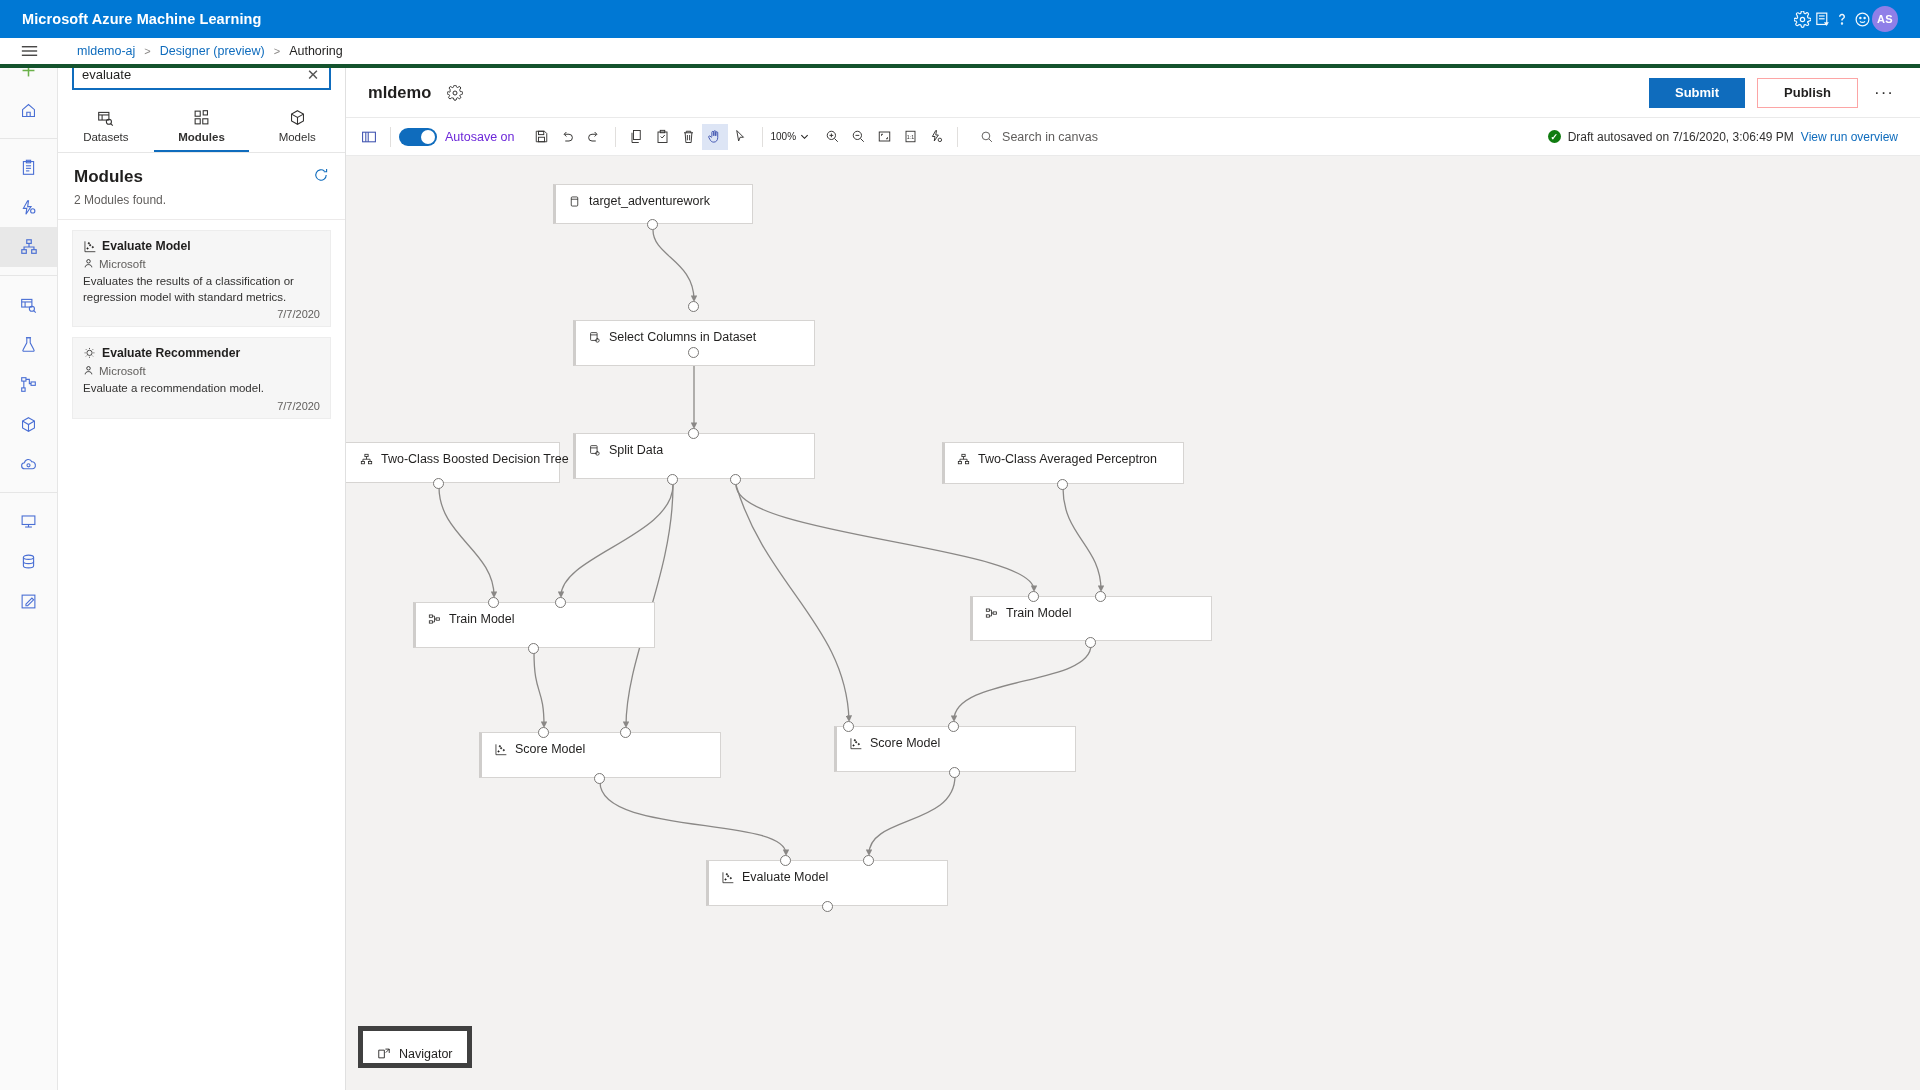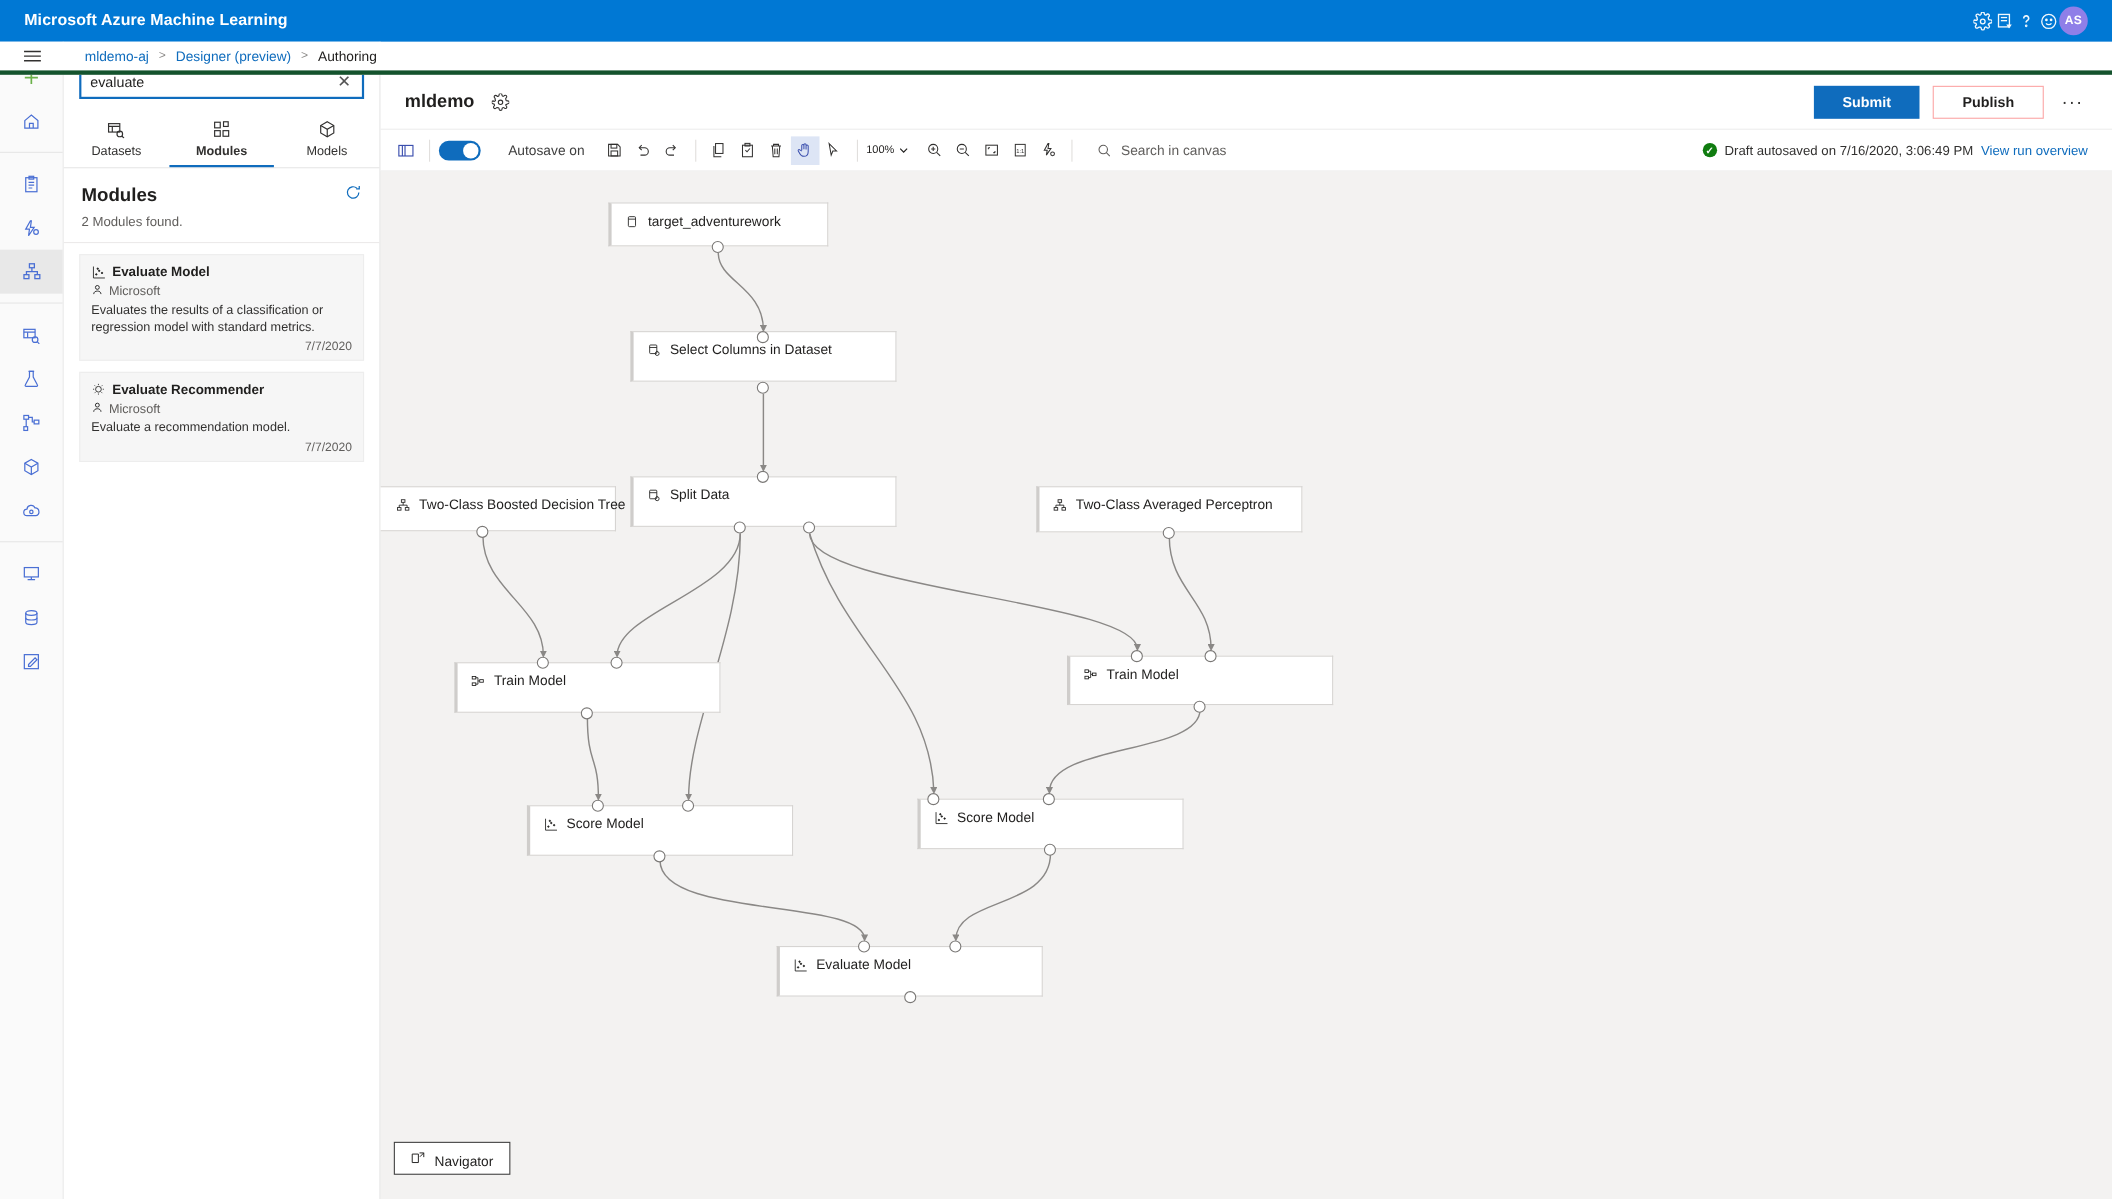--- a/index.html
+++ b/index.html
@@ -178,21 +178,21 @@
   .tb-icon.active { background: #dde5f5; }
   .tb-sep { width: 1px; height: 20px; background: #e1dfdd; margin: 0 8px; }
   .toggle {
     width: 38px; height: 18px; border-radius: 10px;
     background: #0f6cbd; position: relative; cursor: pointer;
   }
   .toggle::after {
     content: ''; position: absolute; right: 2px; top: 2px;
     width: 14px; height: 14px; border-radius: 50%; background: #fff;
   }
-  .toggle-label { font-size: 12.5px; color: #404040; margin-left: 25px; }
+  .toggle-label { font-size: 12.5px; color: #6d28d9; margin-left: 8px; }
   .zoom-val { font-size: 10px; color: #201f1e; display: flex; align-items: center; gap: 4px; cursor: pointer; }
   .canvas-search { display: flex; align-items: center; gap: 8px; margin-left: 14px; cursor: text; }
   .canvas-search span { font-size: 12.5px; color: #605e5c; }
   .tb-right { margin-left: auto; display: flex; align-items: center; gap: 7px; margin-right: 22px; }
   .autosave-txt { font-size: 12px; color: #323130; }
   .runlink { font-size: 12px; color: #0f6cbd; cursor: pointer; }
   .check-circle {
     width: 13px; height: 13px; border-radius: 50%; background: #107c10;
     display: flex; align-items: center; justify-content: center;
     color: #fff; font-size: 9px; font-weight: bold;
@@ -221,23 +221,23 @@
   .node-icon { color: #201f1e; display: flex; flex: none; }
   .port {
     position: absolute; width: 11px; height: 11px;
     border-radius: 50%; background: #fff;
     border: 1.3px solid #7a7876;
     z-index: 3;
   }
 
   .navigator {
     position: absolute; left: 12px; bottom: 22px;
-    background: #fff; border: 1px solid #404040;
-    height: 30px; padding: 4px 14px;
-    display: flex; align-items: flex-end; gap: 8px;
+    background: #fff; border: 5px solid #404040;
+    height: 30px; padding: 16px 14px;
+    display: flex; align-items: flex-start; gap: 8px;
     font-size: 12.5px; color: #201f1e; cursor: pointer;
     z-index: 6;
   }
 </style>
 </head>
 <body>
 
 <div class="topbar">
   <div class="topbar-title">Microsoft Azure Machine Learning</div>
   <div class="topbar-right">
@@ -675,21 +675,21 @@
         <svg width="13" height="13" viewBox="0 0 20 20" fill="none" stroke="currentColor" stroke-width="1.2">
           <rect x="5" y="3" width="10" height="14" rx="1.5"></rect>
             <line x1="5" y1="6.5" x2="15" y2="6.5"></line>
         </svg>
       </span>
       <span class="node-label">target_adventurework</span>
     </div>
   </div>
   <div class="port" style="left:301px;top:63px"></div>
 
-  <div class="node" style="left:227px;top:145px;width:242px;height:46px">
+  <div class="node" style="left:227px;top:164px;width:242px;height:46px">
     <div class="node-inner">
       <span class="node-icon">
         <svg width="13" height="13" viewBox="0 0 20 20" fill="none" stroke="currentColor" stroke-width="1.2">
           <rect x="4" y="2.5" width="10" height="12" rx="1.2"></rect>
             <line x1="4" y1="6" x2="14" y2="6"></line>
           <circle cx="14.5" cy="14.5" r="2.7"></circle>
             <line x1="14.5" y1="10.8" x2="14.5" y2="12"></line>
         </svg>
       </span>
       <span class="node-label">Select Columns in Dataset</span>

